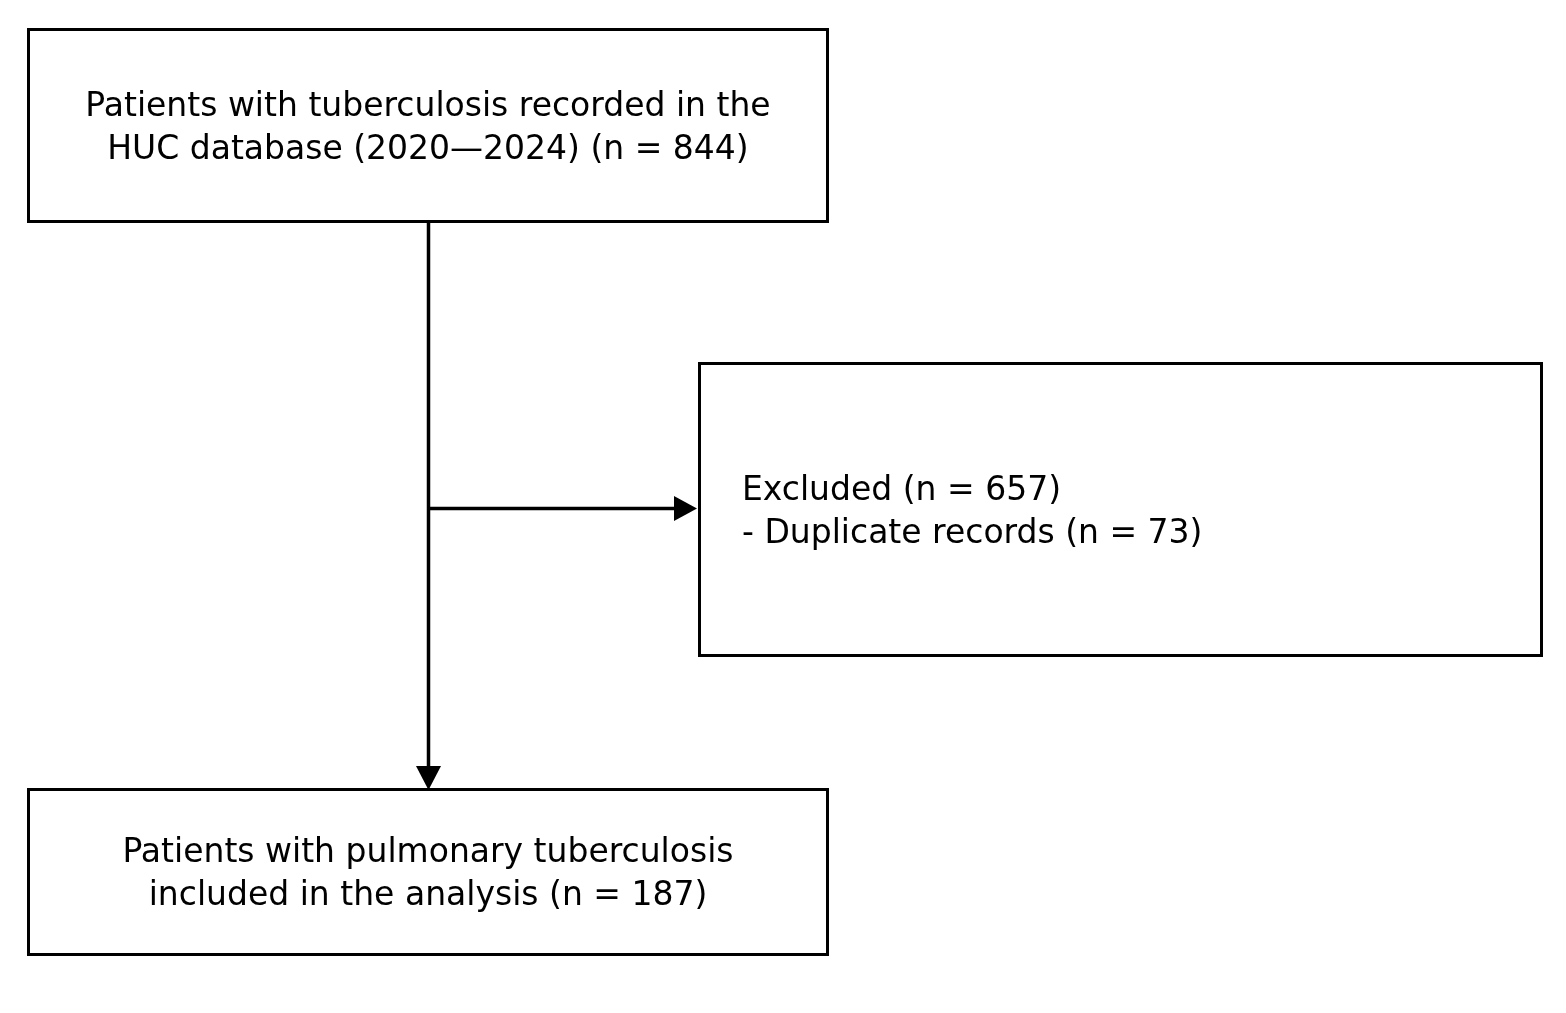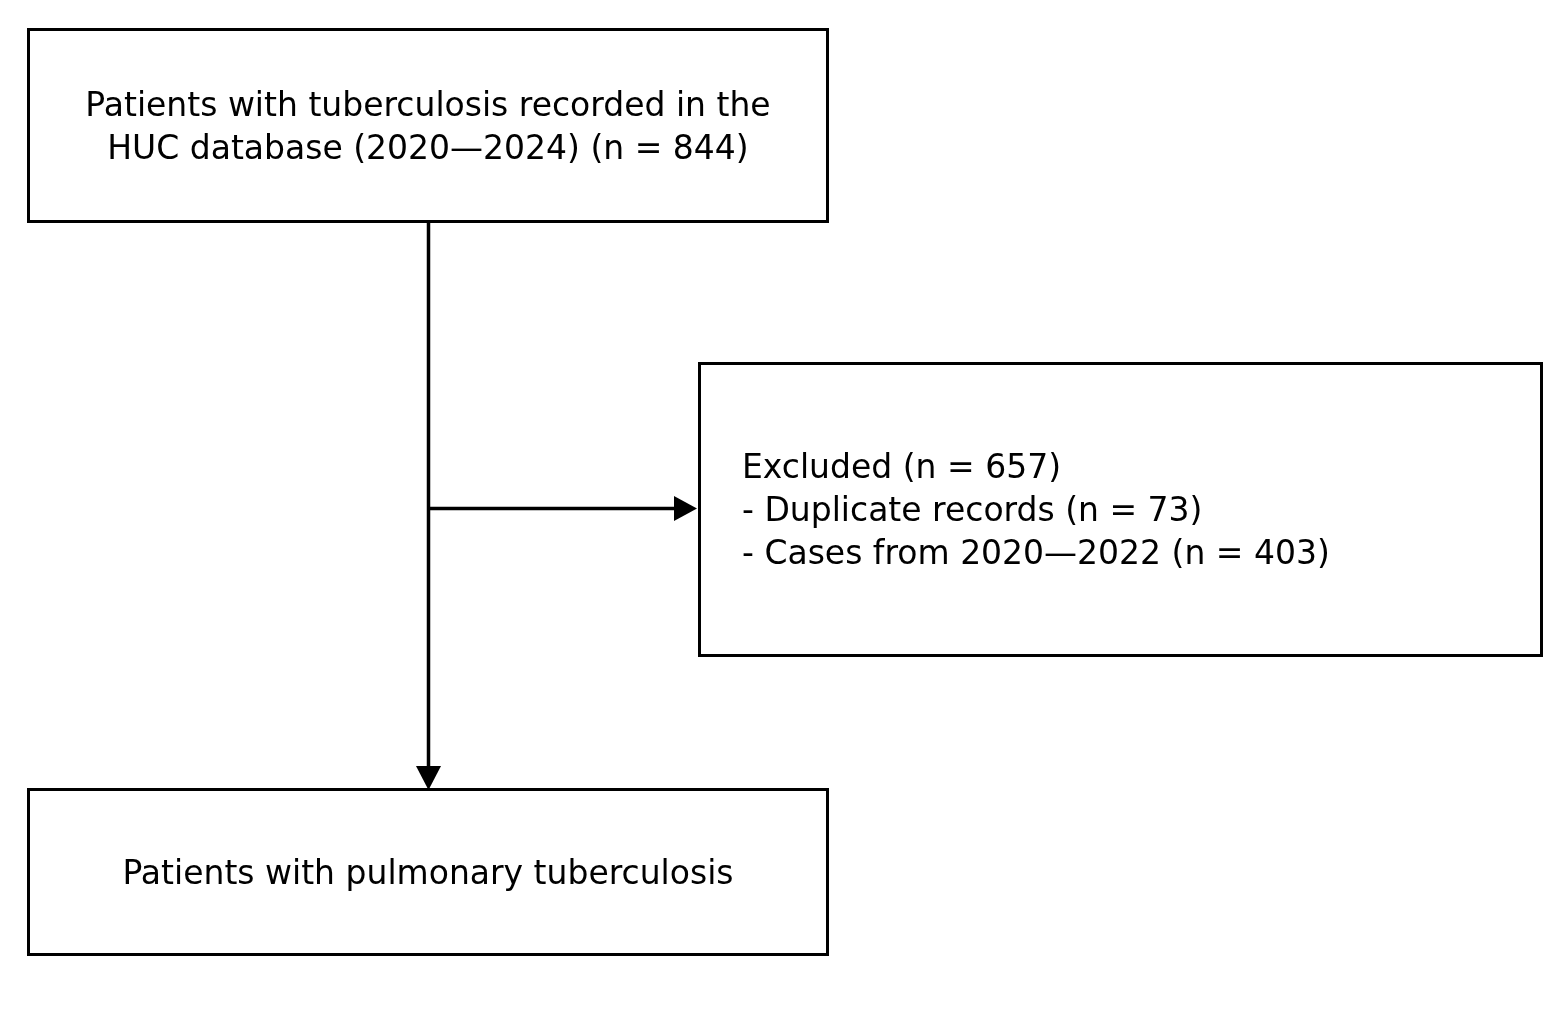--- a/index.html
+++ b/index.html
@@ -74,24 +74,24 @@
     </p>
   </div>
 
   <div class="box box--left" id="excluded-box">
     <p class="line">
       <span>Excluded </span><span class="b">(n = 657)</span>
     </p>
     <p class="line">
       <span>- Duplicate records </span><span class="b">(n = 73)</span>
     </p>
-    <p class="line">
-      <span>- Cases from 2020—2022 </span><span class="b">(n = 403)</span>
-    </p>
   </div>
 
   <div class="box box--center" id="included-box">
     <p class="line">
       <span>Patients with pulmonary tuberculosis</span>
     </p>
+    <p class="line">
+      <span>included in the analysis </span><span class="b">(n = 187)</span>
+    </p>
   </div>
 
 </div>
 
 </body></html>

